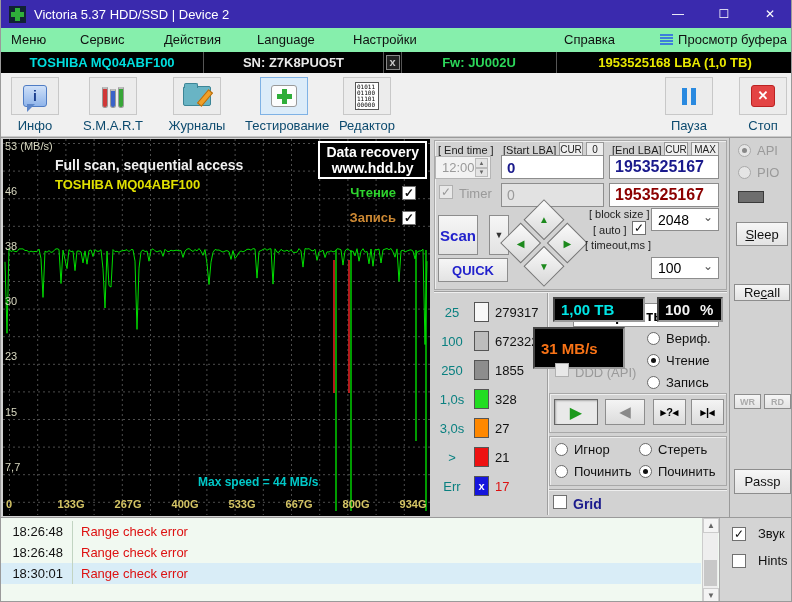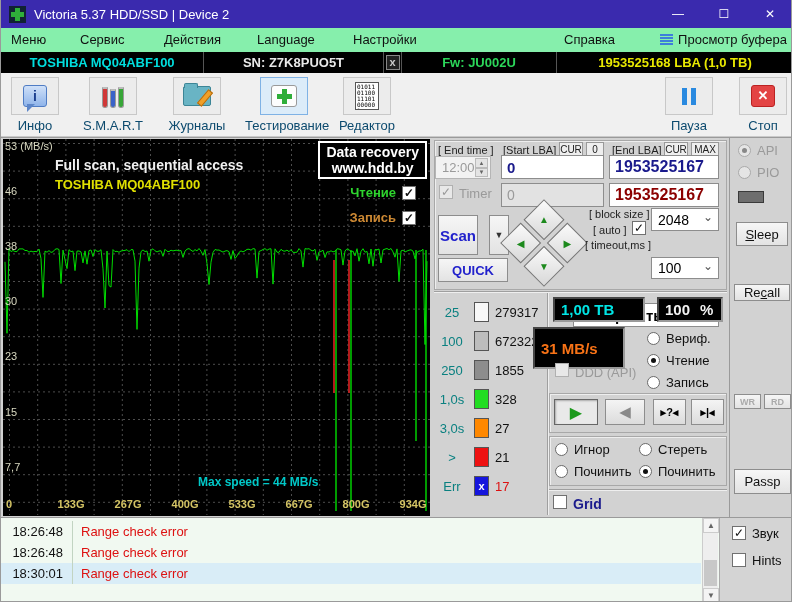--- a/index.html
+++ b/index.html
@@ -135,21 +135,21 @@
   .logarea { position:absolute; left:0; top:517px; width:792px; height:85px; background:#f1f9f1; border-top:1px solid #9a9a9a; }
   .log-row { position:absolute; left:0; width:700px; height:21px; display:flex; align-items:center; font-size:13px; }
   .log-row.selected { background:#d9edf7; }
   .log-time { width:62px; text-align:right; color:#111; }
   .log-sep { width:1px; height:100%; background:#c2d4c2; margin-left:9px; }
   .log-msg { margin-left:8px; color:#dd1111; }
   .log-scroll { position:absolute; left:701px; top:0; width:16px; height:85px; background:#eee; border-left:1px solid #ccc; }
   .scroll-arrow { position:absolute; left:0; width:16px; height:15px; background:#f4f4f4; border:1px solid #ccc; font-size:8px; color:#666; display:flex; align-items:center; justify-content:center; }
   .scroll-thumb { position:absolute; left:1px; top:42px; width:13px; height:26px; background:#c8c8c8; }
   .log-side { position:absolute; left:718px; top:0; width:74px; height:85px; background:#d4d4d4; border-left:1px solid #aaa; }
-  .log-check { position:absolute; display:flex; gap:6px; font-size:13px; color:#111; }
+  .log-check { position:absolute; display:flex; align-items:center; gap:12px; font-size:13px; color:#111; }
 </style>
 </head>
 <body>
 
 <div class="titlebar">
   <div class="app-icon"></div>
   <div class="title-text">Victoria 5.37 HDD/SSD | Device 2</div>
   <div class="win-controls">
     <div class="win-btn">—</div>
     <div class="win-btn">☐</div>

